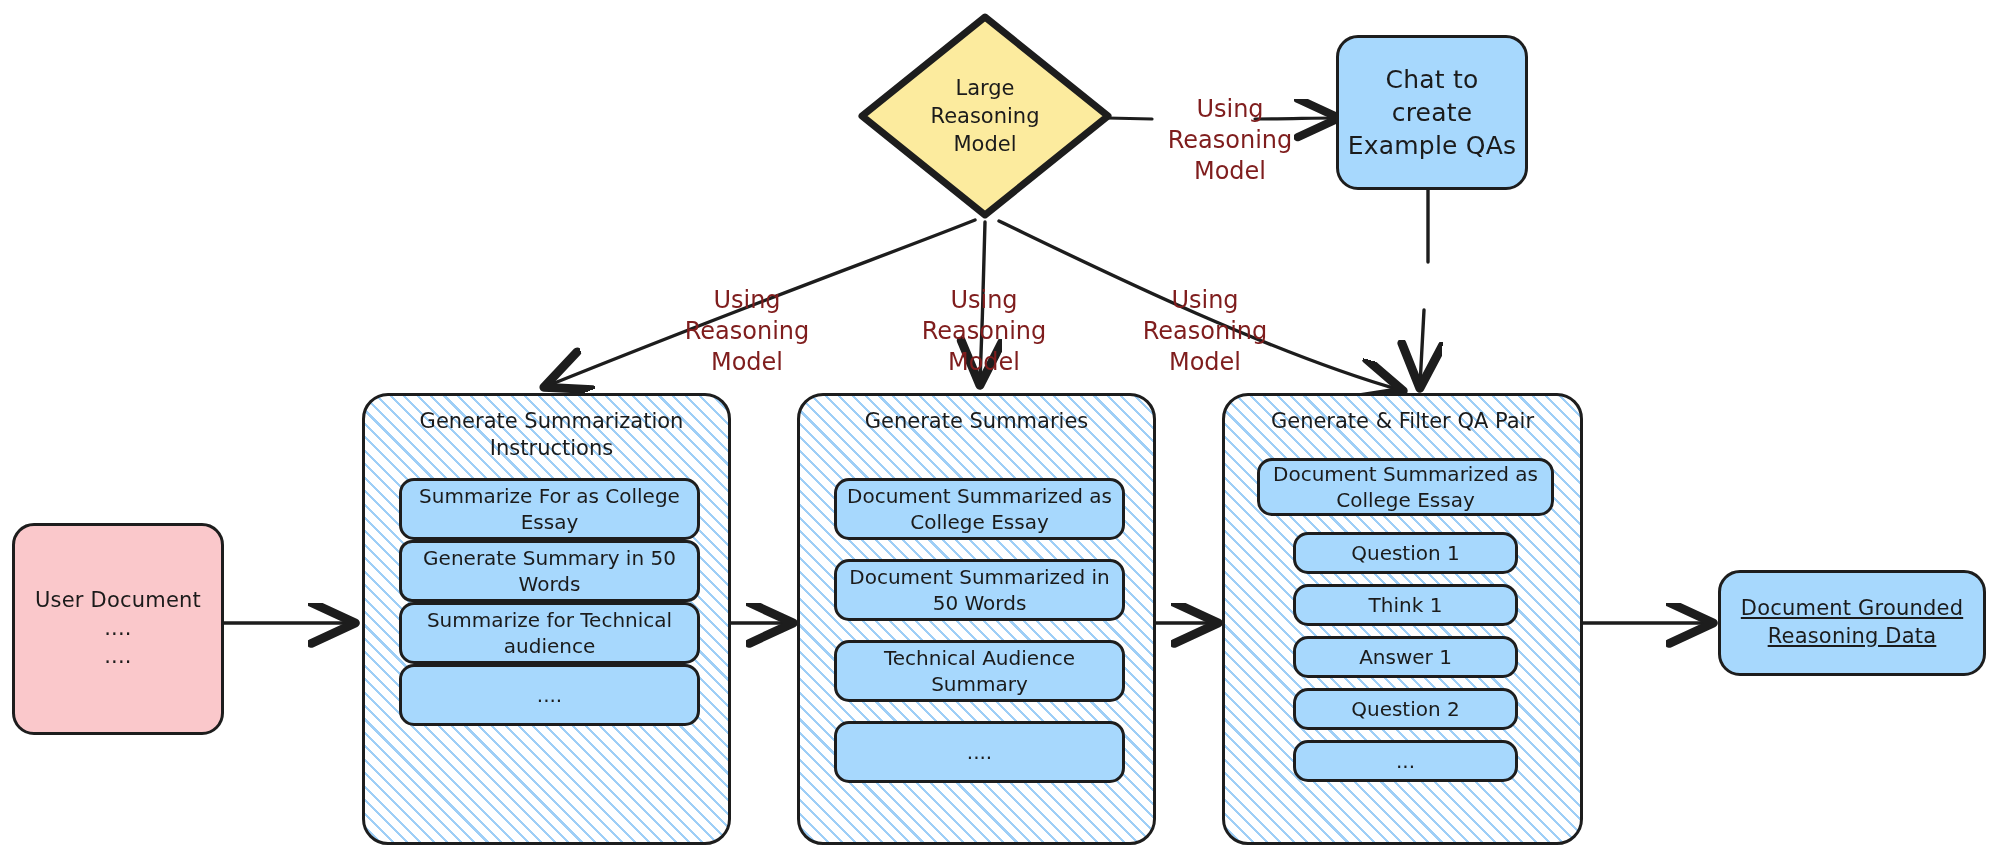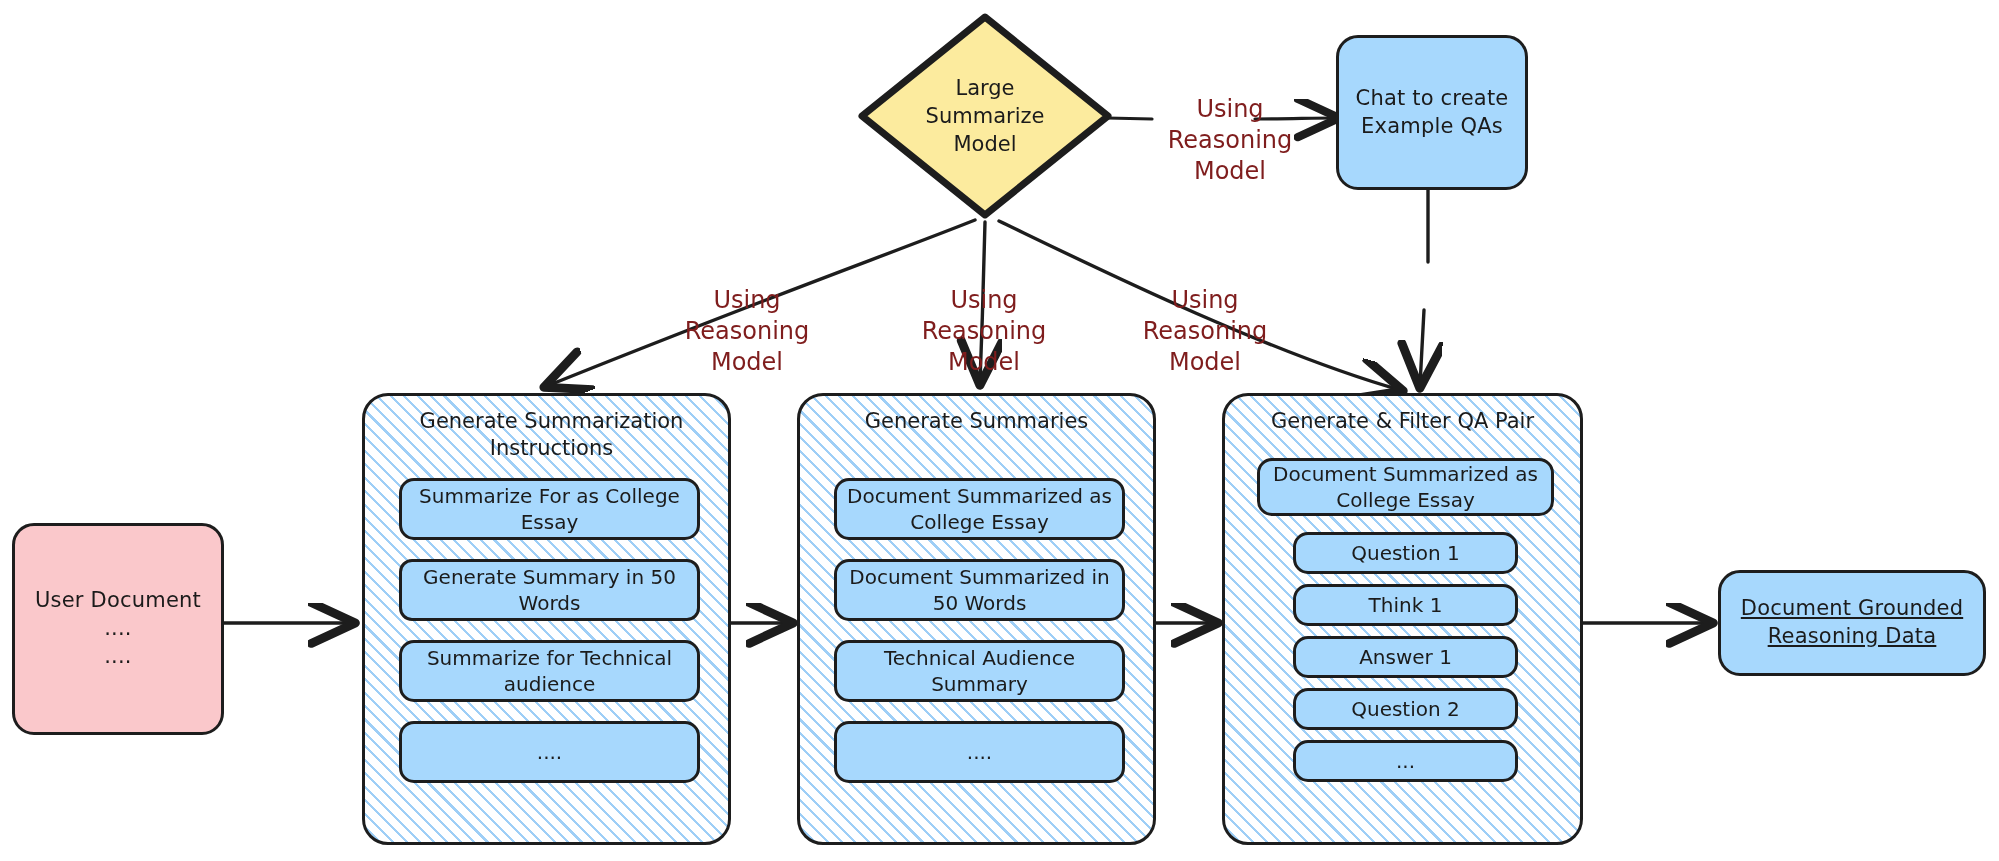--- a/index.html
+++ b/index.html
@@ -163,44 +163,44 @@
     <path d="M1156,623 L1215,623" fill="none" stroke="#1d1d1d" stroke-width="3.4" stroke-linecap="round" marker-end="url(#ah)"></path>
 
     <path d="M1583,623 L1710,623" fill="none" stroke="#1d1d1d" stroke-width="3.4" stroke-linecap="round" marker-end="url(#ah)"></path>
   </svg>
 
   <div class="diamond-wrap" style="left:855px; top:10px; width:260px; height:212px;">
     <svg class="diamond-shape" viewBox="0 0 260 212">
       <path d="M130,7 L253,106 L130,205 L7,106 Z" fill="#fceb9e" stroke="#1d1d1d" stroke-width="7" stroke-linejoin="round"></path>
     </svg>
     <div class="diamond-text" style="white-space: pre-line;">Large
-Summarize
-Model</div>
-  </div>
-
-  <div class="node rounded blue" style="left:1336px; top:35px; width:192px; height:155px; font-size:21px;">
+Reasoning
+Model</div>
+  </div>
+
+  <div class="node rounded blue" style="left:1336px; top:35px; width:192px; height:155px; font-size:25px;">
     <span class="label" style="white-space: pre-line;">Chat to create
 Example QAs</span>
   </div>
 
   <div class="node rounded pink" style="left:12px; top:523px; width:212px; height:212px; font-size:21px;">
     <span class="label" style="white-space: pre-line;">User Document
 ....
 ....</span>
   </div>
 
   <div class="node rounded blue" style="left:1718px; top:570px; width:268px; height:106px; font-size:21px;">
     <span class="label" style="white-space: pre-line; text-decoration: underline;">Document Grounded
 Reasoning Data</span>
   </div>
 
   <div class="group" style="left:362px; top:393px; width:369px; height:452px;">
     <div class="group-title" style="white-space: pre-line; padding-left: 24px;">Generate Summarization
 Instructions</div>
-    <div class="group-items" style="top:82px; padding:0 28px; gap:19px;">
+    <div class="group-items" style="top:82px; padding:0 28px; ">
       <div class="item" style="width:100%; height:62px; white-space: pre-line;">Summarize For as College
 Essay</div>
       <div class="item" style="width:100%; height:62px; white-space: pre-line; border-radius: 13px;">Generate Summary in 50
 Words</div>
       <div class="item" style="width:100%; height:62px; white-space: pre-line;">Summarize for Technical
 audience</div>
       <div class="item" style="width:100%; height:62px; white-space: pre-line;">....</div>
     </div>
   </div>
 

